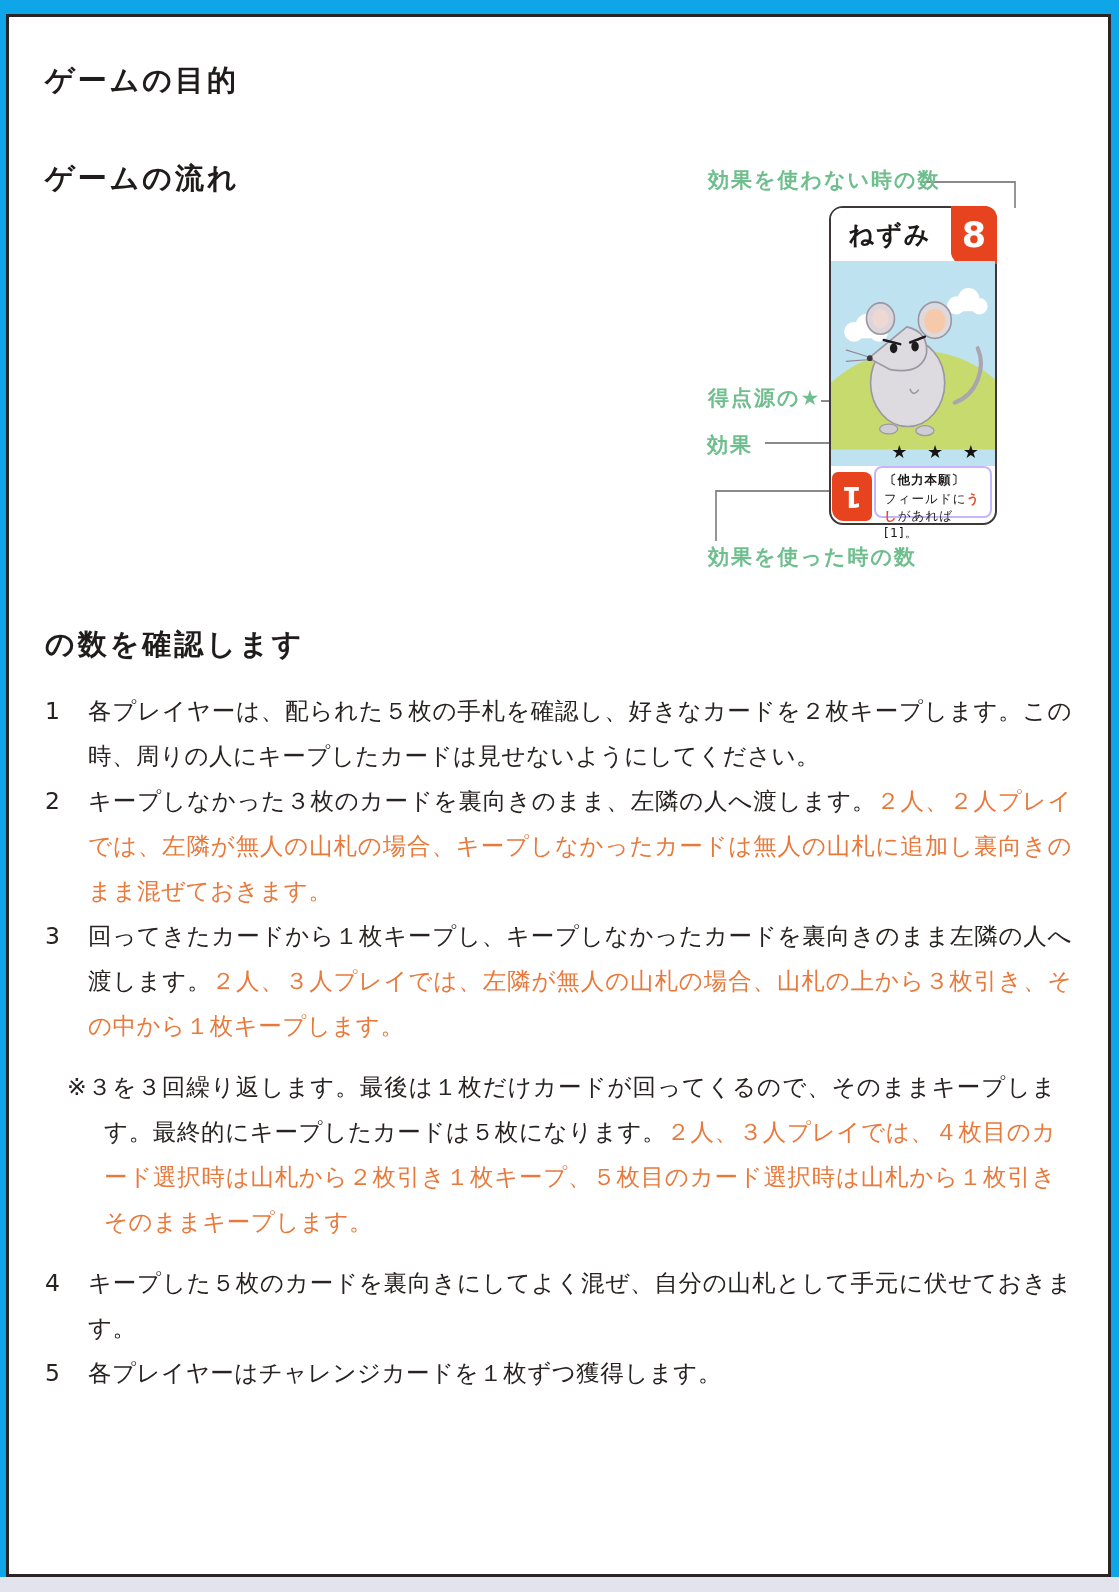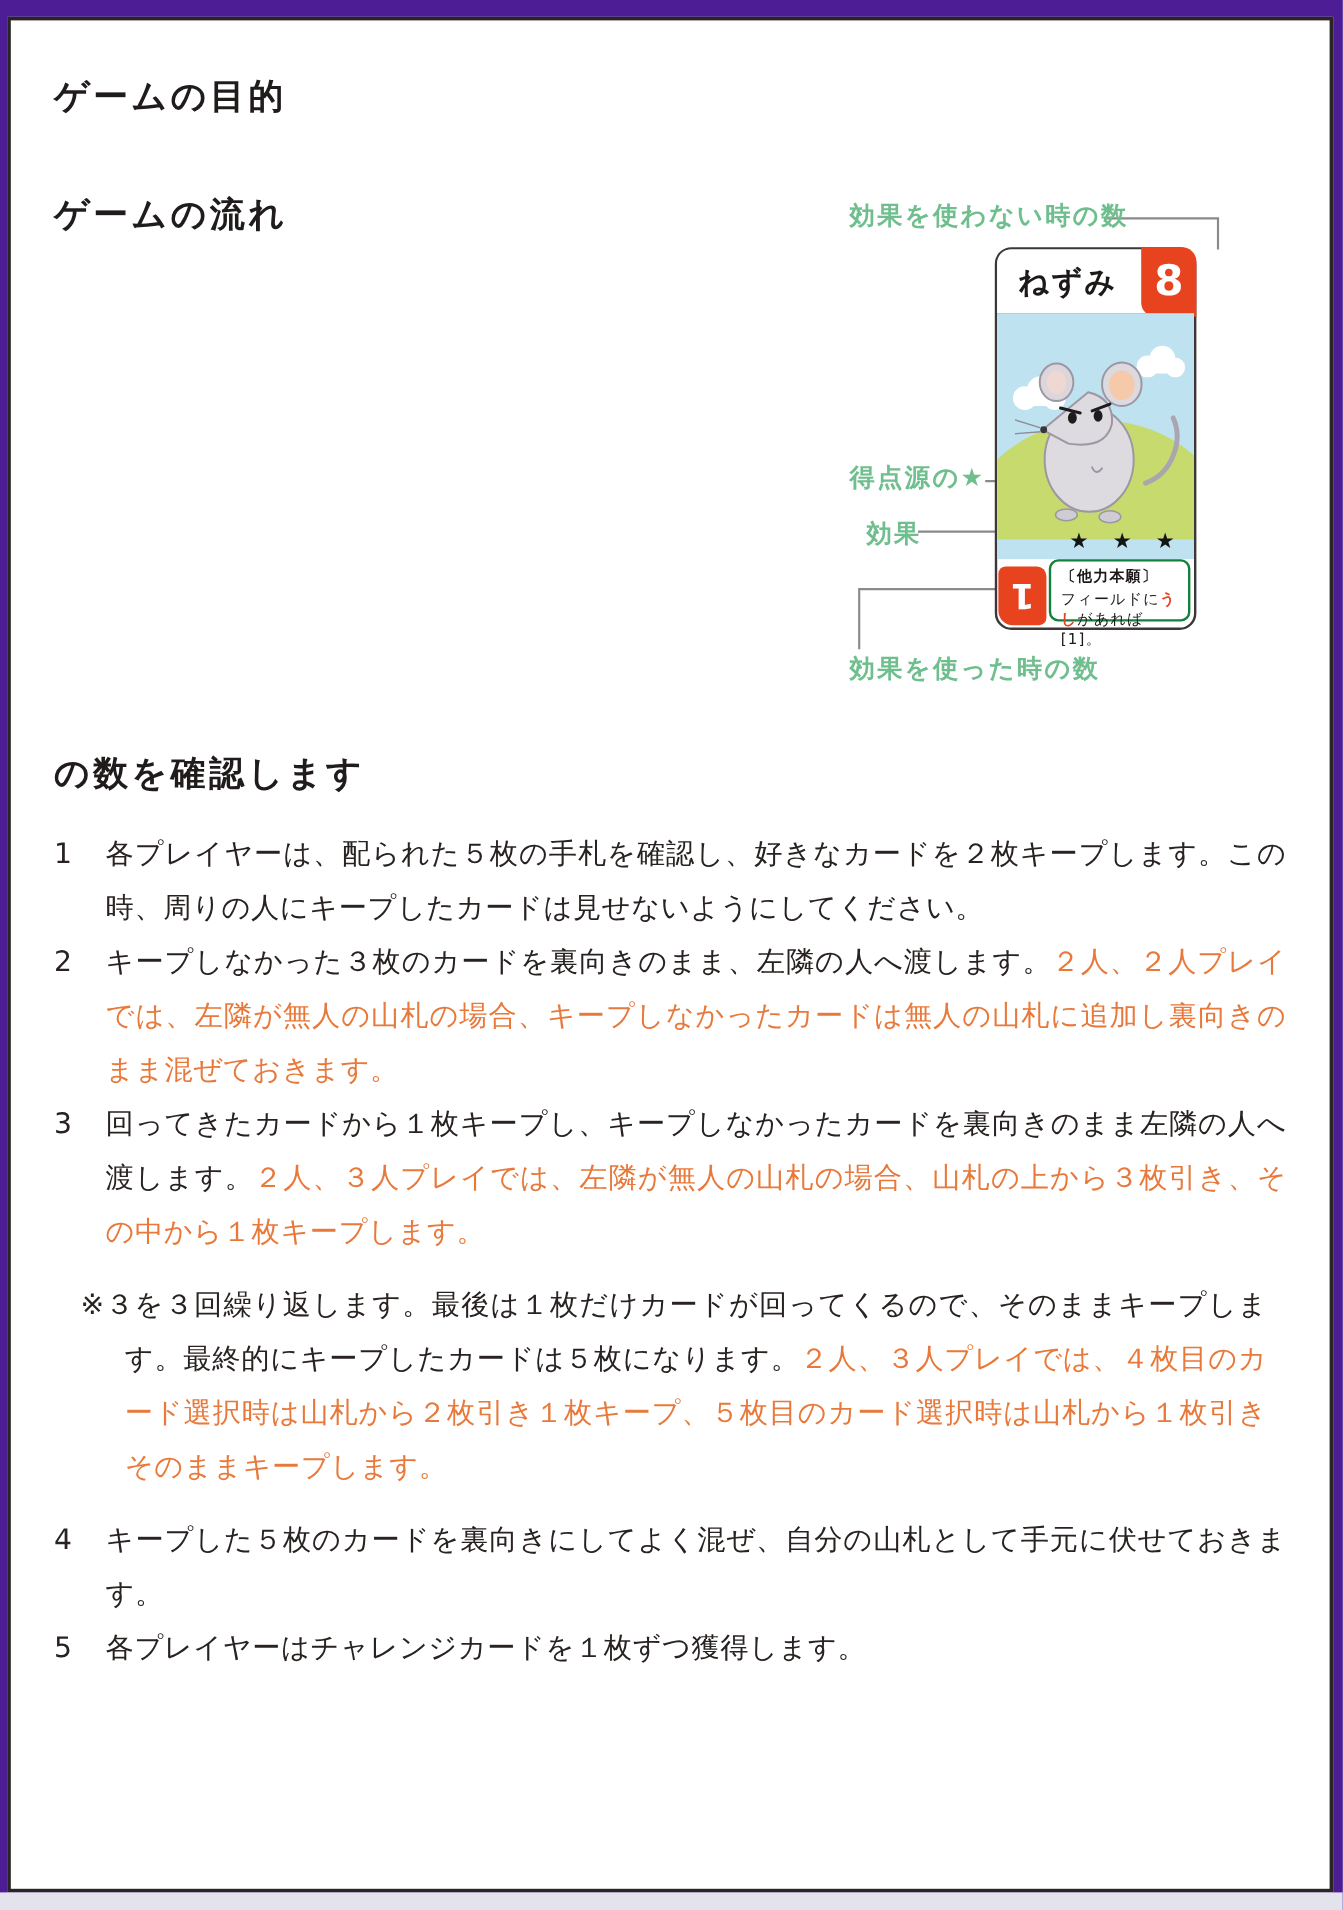--- a/index.html
+++ b/index.html
@@ -1,19 +1,19 @@
 <!DOCTYPE html>
 <html><head>
 <meta charset="utf-8">
 <style>
   html,body { margin:0; padding:0; }
   body { background:#ffffff; }
   .stage {
     position:relative; width:1119px; height:1592px;
-    background:#4c1d95; overflow:hidden;
+    background:#0ea5e9; overflow:hidden;
     font-family:"DejaVu Sans","Liberation Sans",sans-serif;
   }
   .outside-bottom {
     position:absolute; left:0; right:0; bottom:0; height:15px;
     background:#e3e3ee;
   }
   .page {
     position:absolute; left:6px; top:14px; right:8px; bottom:15px;
     background:#ffffff; border:3px solid #2a2424;
     box-sizing:border-box; padding:44px 36px 0 36px;
@@ -32,21 +32,21 @@
   .flow-text { width:656px; }
   .flow-text .body-text { margin-top:30px; }
   .diagram { position:absolute; left:650px; top:-6px; width:385px; height:432px; }
   .connectors { position:absolute; left:0; top:0; width:385px; height:432px; }
   .dlabel {
     position:absolute; color:#6fbe8e; font-size:21px; font-weight:bold;
     letter-spacing:2px; white-space:nowrap;text-align:center;
   }
   .dlabel-top    { left:13px; top:13px; }
   .dlabel-star   { left:13px; top:231px; }
-  .dlabel-effect { left:27px; top:278px; }
+  .dlabel-effect { left:12px; top:278px; }
   .dlabel-bottom { left:13px; top:390px; }
   
   .card {
     position:absolute; left:134px; top:53px; width:168px; height:319px;
     background:#ffffff; border:2.5px solid #3d3737; border-radius:14px;
     box-sizing:border-box;
   }
   .card-head {
     position:relative; height:53px; border-bottom:2px solid #3d3737;
     border-radius:11px 11px 0 0; background:#fff;
@@ -67,21 +67,21 @@
     background:#bfe2f1; overflow:hidden;
   }
   .card-art svg { display:block; width:100%; height:100%; }
   .card-stars {
     position:absolute; right:9px; bottom:61px;
     font-size:18px; letter-spacing:7px; color:#141414; white-space:nowrap;
   }
   .card-bottom { position:absolute; left:0; right:0; bottom:0; height:57px; }
   .effect-box {
     position:absolute; left:43px; right:3px; top:0; bottom:5px;
-    background:#fff; border:2px solid #15803d; border-radius:8px;
+    background:#fff; border:2px solid #c4b5fd; border-radius:8px;
     box-sizing:border-box; padding:4px 5px 0 8px;
   }
   .effect-name { font-size:12.5px; font-weight:bold; color:#1d1919; letter-spacing:1px; }
   .effect-line { font-size:12.5px; color:#1d1919; letter-spacing:1px; margin-top:2px; }
   .effect-highlight { color:#e8431f; font-weight:bold; }
   .num-badge-bottom {
     position:absolute; left:1px; bottom:2px; width:40px; height:49px;
     background:#e8431f; border-radius:6px 8px 6px 12px;
     display:flex; align-items:center; justify-content:center;
   }

